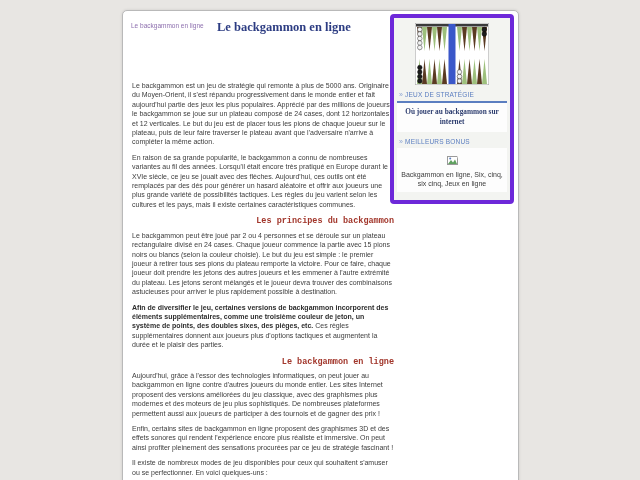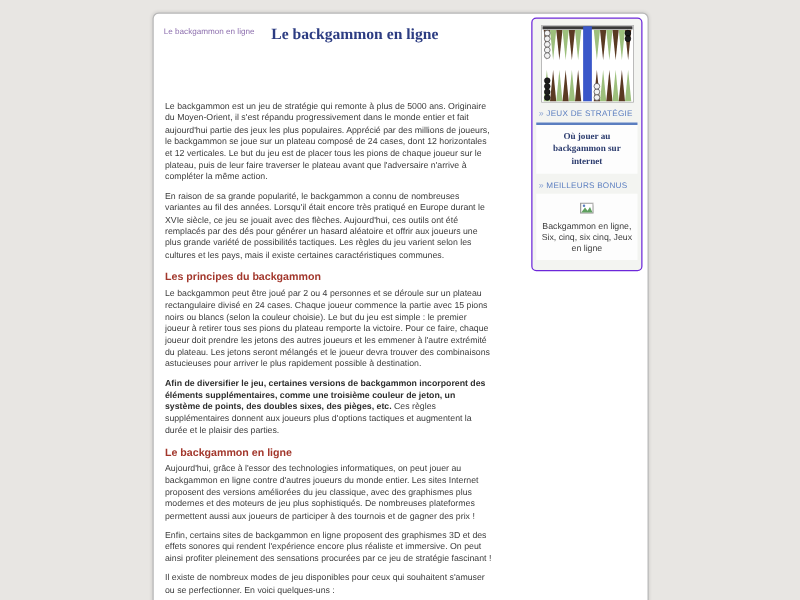--- a/index.html
+++ b/index.html
@@ -31,23 +31,23 @@
     font-family:"Liberation Serif", serif;
     font-weight:bold;
     font-size:12.5px;
     color:#2c3c82;
     margin-top:2px;
   }
   
   .sidebar {
     position:absolute;
     top:3px; right:4px;
-    width:89px;
+    width:124px;
     background:#f3f4f1;
-    border:1px solid #6d28d9;
+    border:4px solid #6d28d9;
     border-radius:4px;
     padding:4px 3px 8px 3px;
     text-align:center;
   }
   .board-wrap { margin:1px auto 6px auto; width:74px; }
   .board-wrap svg { display:block; }
   .side-head {
     display:flex; align-items:center; gap:2px;
     text-align:left;
     font-size:6.5px;
@@ -85,25 +85,26 @@
   .article {
     margin-top:46px;
     margin-right:116px;
     margin-left:1px;
     color:#3c3c3c;
     font-size:7px;
     line-height:9.4px;
   }
   .article p { margin-bottom:6px; }
   .red-head {
-    font-family:Liberation Sans, sans-serif;
+    font-family:Liberation Mono, monospace;
     font-weight:bold;
     font-size:8.5px;
     color:#a2372c;
     margin:8px 0 4px 0;
+    text-align:right;
   }
   b { color:#2e2e2e; }
 </style>
 </head>
 <body>
 
 <div class="page">
 
   <div class="hdr">
     <a class="top-link" href="#">Le backgammon en ligne</a>

